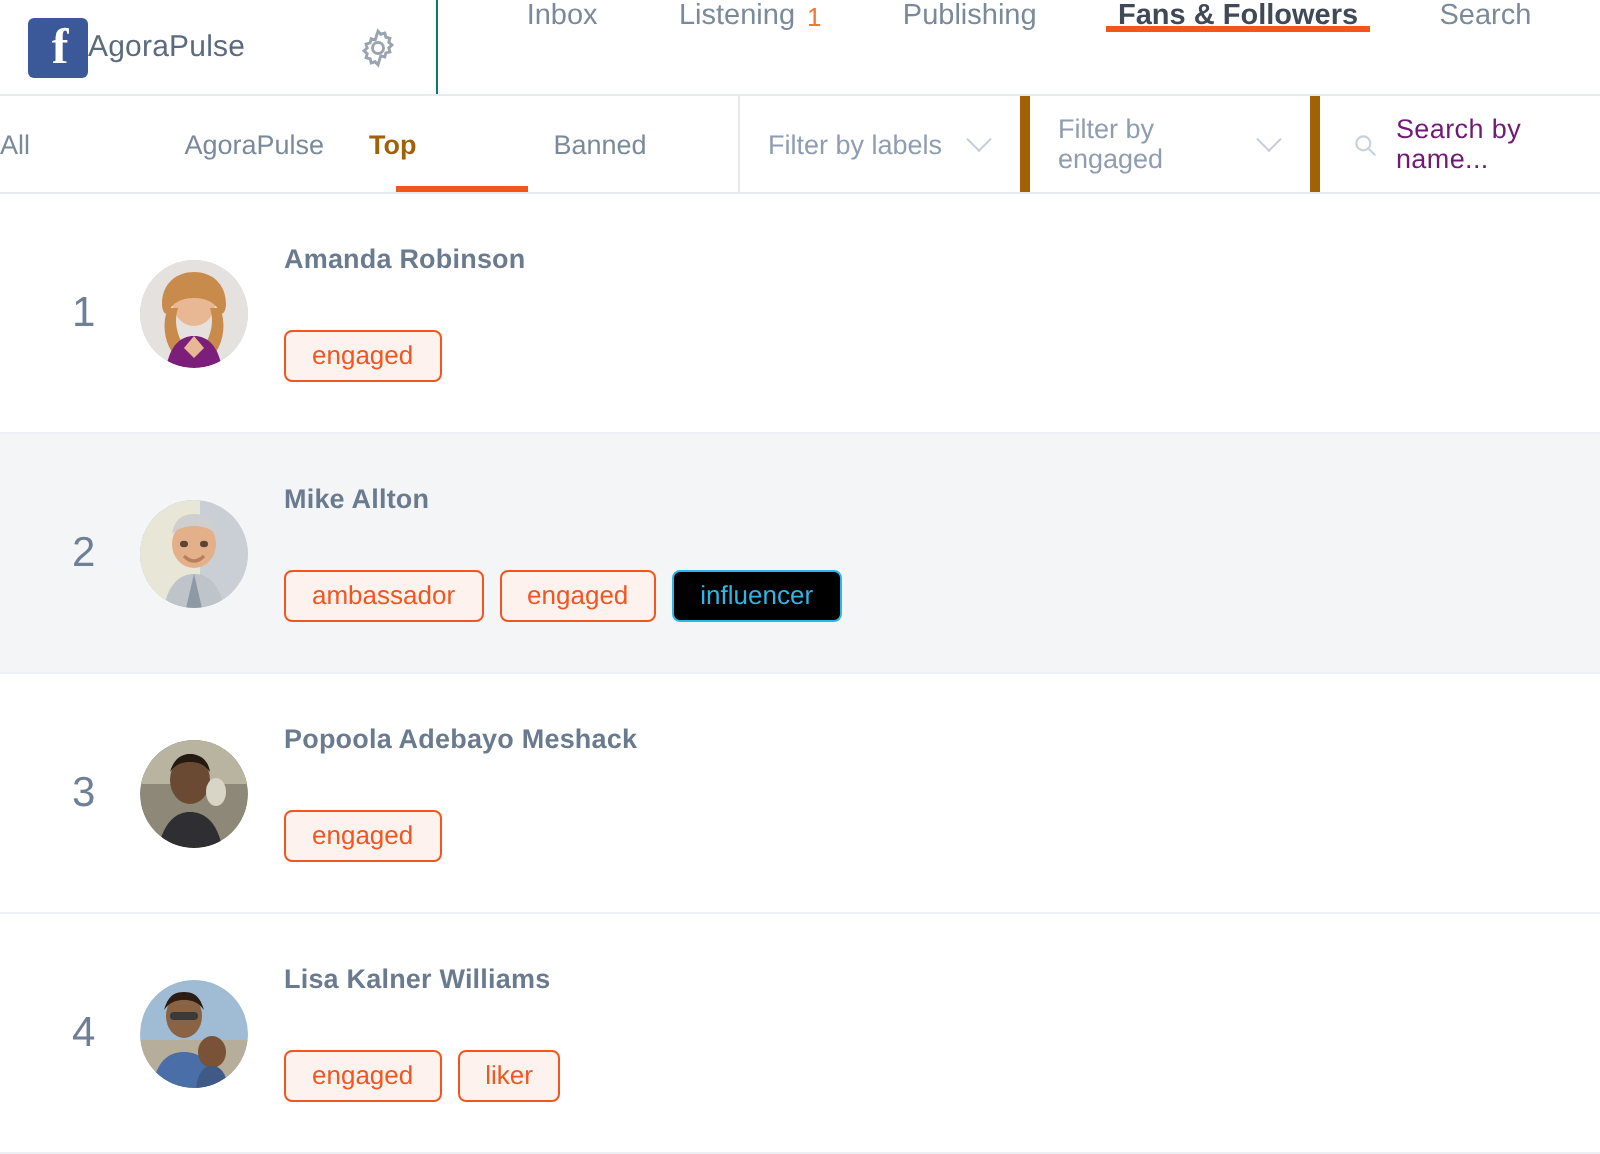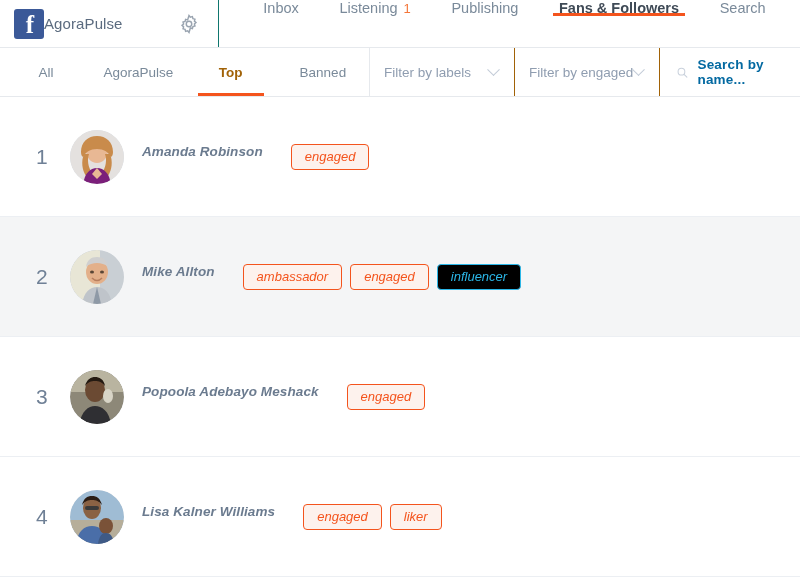--- a/index.html
+++ b/index.html
@@ -106,21 +106,20 @@
   .subtabs {
     display: flex;
     align-items: stretch;
     width: 370px;
     border-right: 1px solid #e6e9ed;
   }
   .subtab {
     flex: 1;
     display: flex;
     align-items: center;
-    justify-content: center;
     font-size: 13.5px;
     color: #7a8a9a;
     position: relative;
     cursor: pointer;
   }
   .subtab.active { color: #a16207; font-weight: bold; }
   .subtab.active::after {
     content: "";
     position: absolute;
     left: 50%; transform: translateX(-50%);
@@ -130,42 +129,42 @@
     background: #f4541d;
   }
   .filter-select {
     width: 145px;
     display: flex;
     align-items: center;
     justify-content: space-between;
     padding: 0 16px 0 14px;
     font-size: 13.5px;
     color: #8f9db0;
-    border-right: 1px solid #a16207;
+    border-right: 5px solid #a16207;
     cursor: pointer;
   }
   .chev {
     width: 9px; height: 9px;
     border-right: 1.4px solid #c3ccd8;
     border-bottom: 1.4px solid #c3ccd8;
     transform: rotate(45deg) translate(-2px,-2px);
     flex: 0 0 auto;
   }
   .searchbox {
     flex: 1;
     display: flex;
     align-items: center;
     gap: 9px;
     padding: 0 16px;
     cursor: text;
   }
   .search-ph {
     font-size: 13.5px;
-    color: #0369a1;
-    font-weight: bold;
+    color: #701a75;
+    font-weight: normal;
     letter-spacing: .2px;
   }
 
   
   .list { flex: 1; overflow: hidden; background: #fff; }
   .row {
     height: 120px;
     display: flex;
     align-items: center;
     border-bottom: 1px solid #eceff3;
@@ -183,21 +182,21 @@
     width: 54px; height: 54px;
     border-radius: 50%;
     flex: 0 0 54px;
     margin-right: 18px;
     overflow: hidden;
     position: relative;
     background: #d9dde3;
   }
   .avatar svg { display: block; width: 54px; height: 54px; }
 
-  .rowbody { display: flex; flex-direction: row; gap: 28px; font-style: italic; }
+  .rowbody { display: flex; flex-direction: column; gap: 28px; }
   .uname {
     font-size: 13.5px;
     font-weight: bold;
     color: #6b7b8f;
     letter-spacing: .1px;
   }
   .labels { display: flex; gap: 8px; }
   .label {
     border: 1.5px solid #f4541d;
     background: #fdf2ed;

